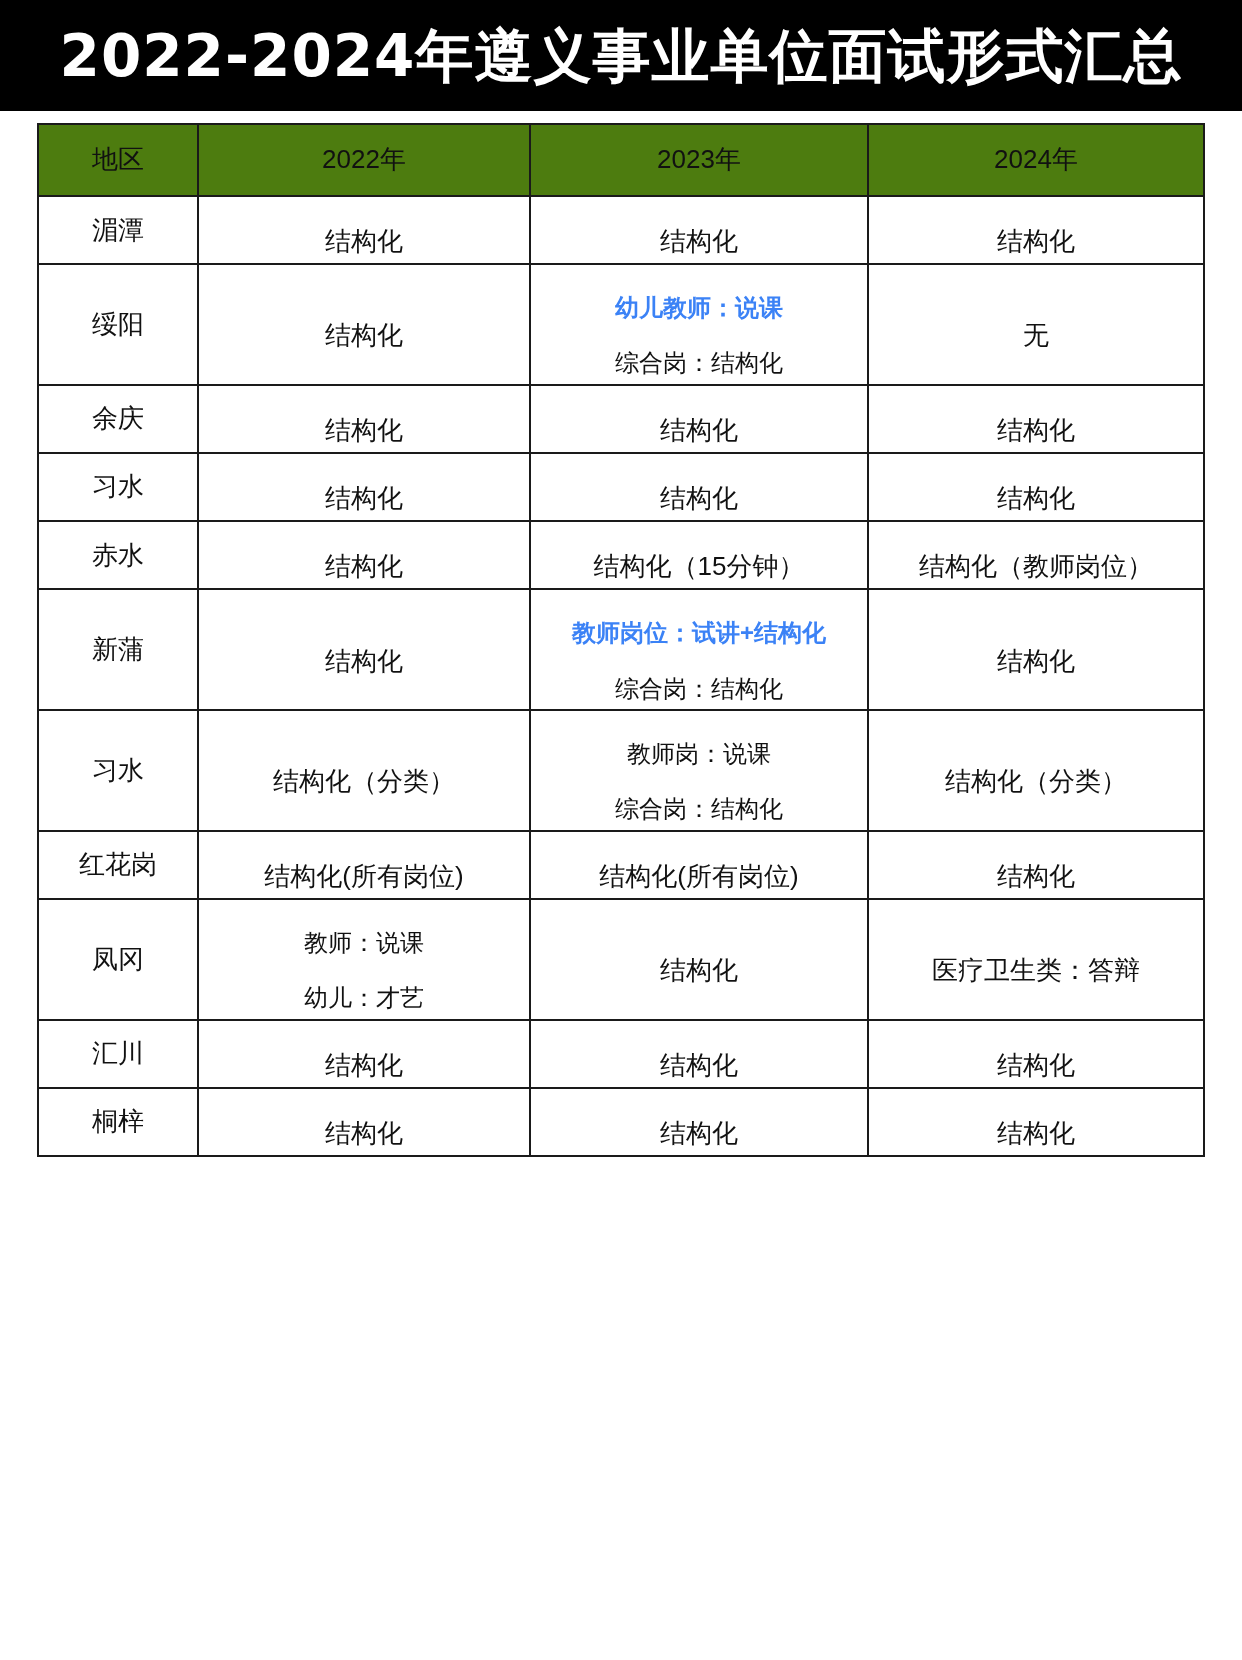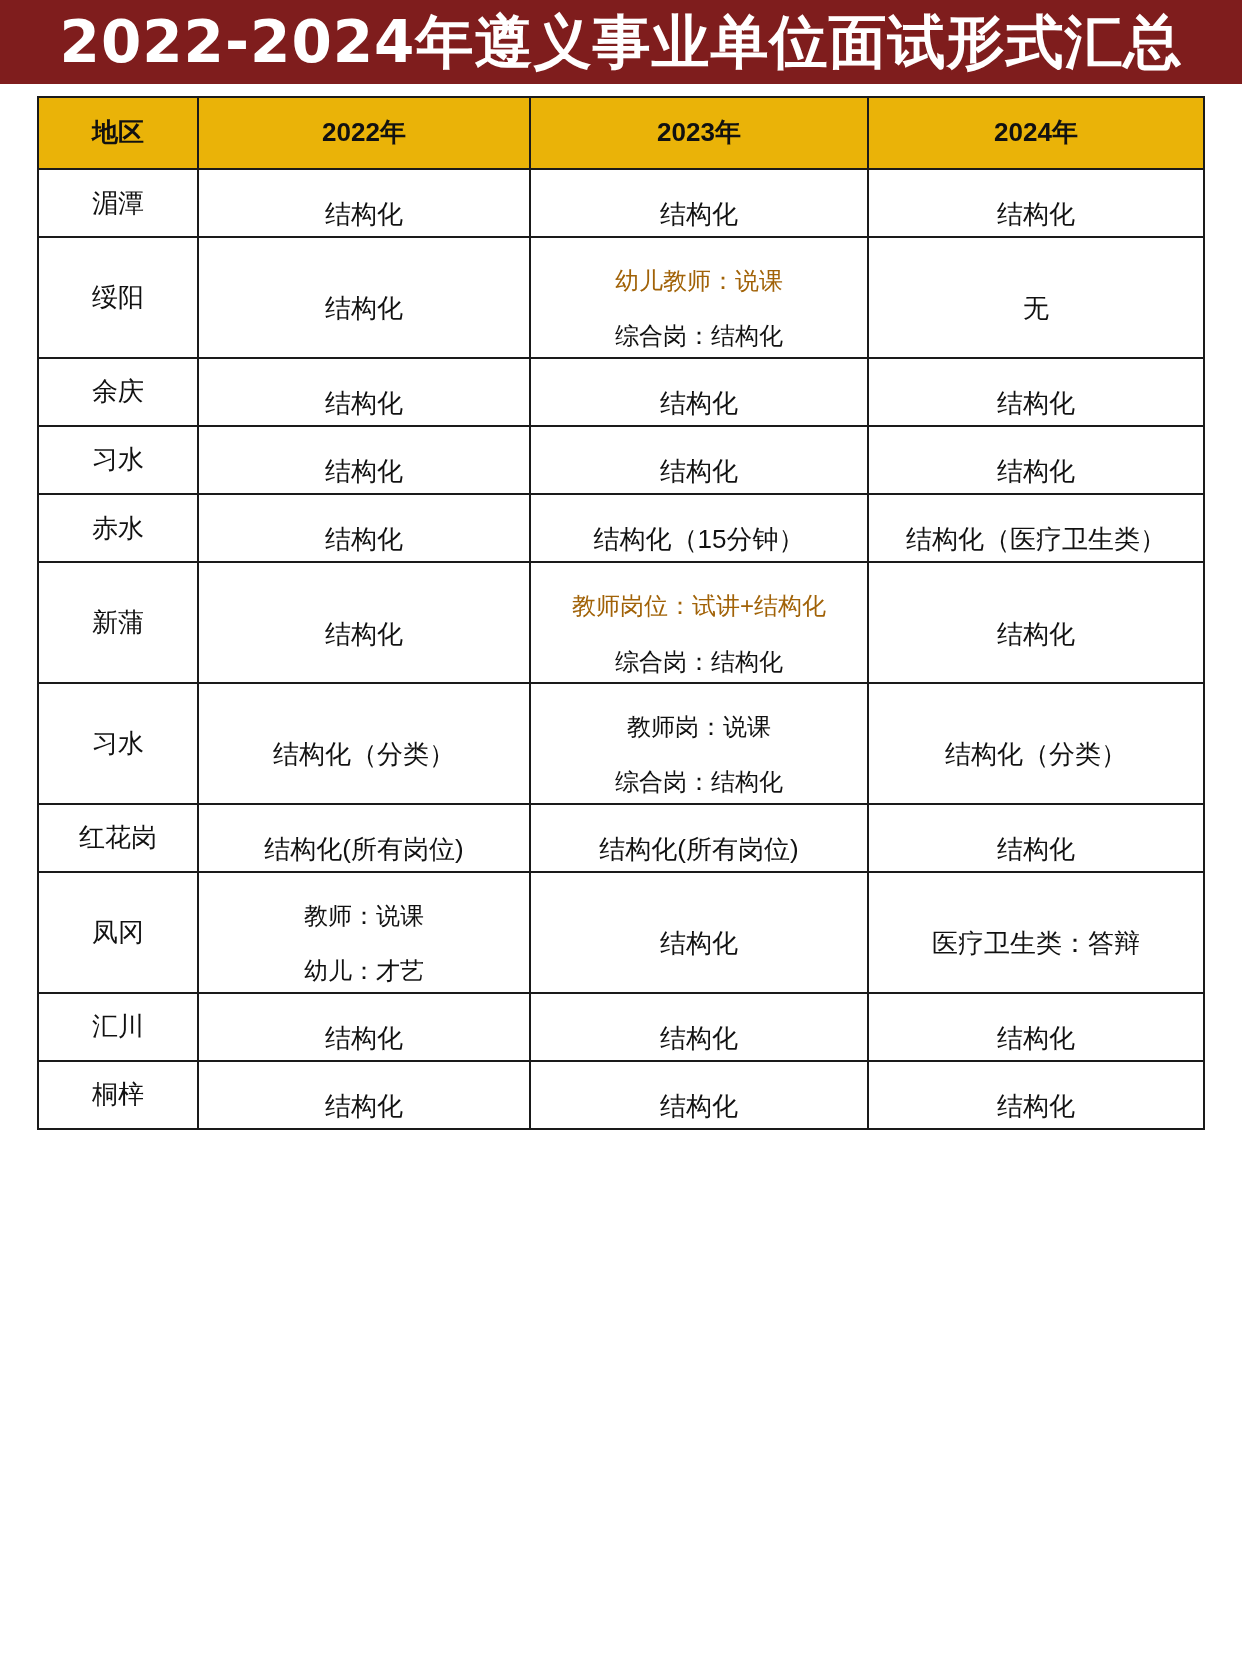--- a/index.html
+++ b/index.html
@@ -10,23 +10,23 @@
   body {
     width: 1242px;
     min-height: 1660px;
     font-family: "Liberation Sans", "DejaVu Sans", sans-serif;
   }
   .page {
     width: 1242px;
     position: relative;
   }
   .title-banner {
-    background: #7f1d1d;
+    background: #000000;
     width: 100%;
-    height: 84px;
+    height: 111px;
     display: flex;
     align-items: center;
     justify-content: center;
     box-sizing: border-box;
   }
   .title-text {
     color: #ffffff;
     font-size: 58px;
     font-weight: bold;
     letter-spacing: 1px;
@@ -43,38 +43,38 @@
   table.main-table td, table.main-table th {
     border: 2px solid #1a1a1a;
     text-align: center;
     vertical-align: middle;
     padding: 4px 2px;
     font-size: 26px;
     color: #111111;
     line-height: 1.35;
   }
   thead th {
-    background: #eab308;
+    background: #4d7c0f;
     color: #ffe100;
     font-size: 34px;
-    font-weight: bold;
+    font-weight: normal;
     height: 62px;
     padding: 6px 2px;
   }
   col.c-region { width: 160px; }
   col.c-y2022 { width: 332px; }
   col.c-y2023 { width: 338px; }
   col.c-y2024 { width: 336px; }
 
   td.region {
     font-size: 32px;
     color: #111111;
   }
   .cell-line { display: block; margin-top: 23px; }
-  .red { color: #a16207; }
+  .red { color: #3b82f6; font-weight: bold; }
   .cell-small { font-size: 24px; }
 </style>
 </head>
 <body>
 
 <div class="page">
 
   <div class="title-banner">
     <div class="title-text">2022-2024年遵义事业单位面试形式汇总</div>
   </div>
@@ -146,21 +146,21 @@
         </tr>
         <tr>
           <td class="region">赤水</td>
           <td>
             <span class="cell-line">结构化</span>
           </td>
           <td>
             <span class="cell-line">结构化（15分钟）</span>
           </td>
           <td>
-            <span class="cell-line">结构化（医疗卫生类）</span>
+            <span class="cell-line">结构化（教师岗位）</span>
           </td>
         </tr>
         <tr>
           <td class="region">新蒲</td>
           <td>
             <span class="cell-line">结构化</span>
           </td>
           <td>
             <span class="cell-line red cell-small">教师岗位：试讲+结构化</span>
             <span class="cell-line cell-small">综合岗：结构化</span>

